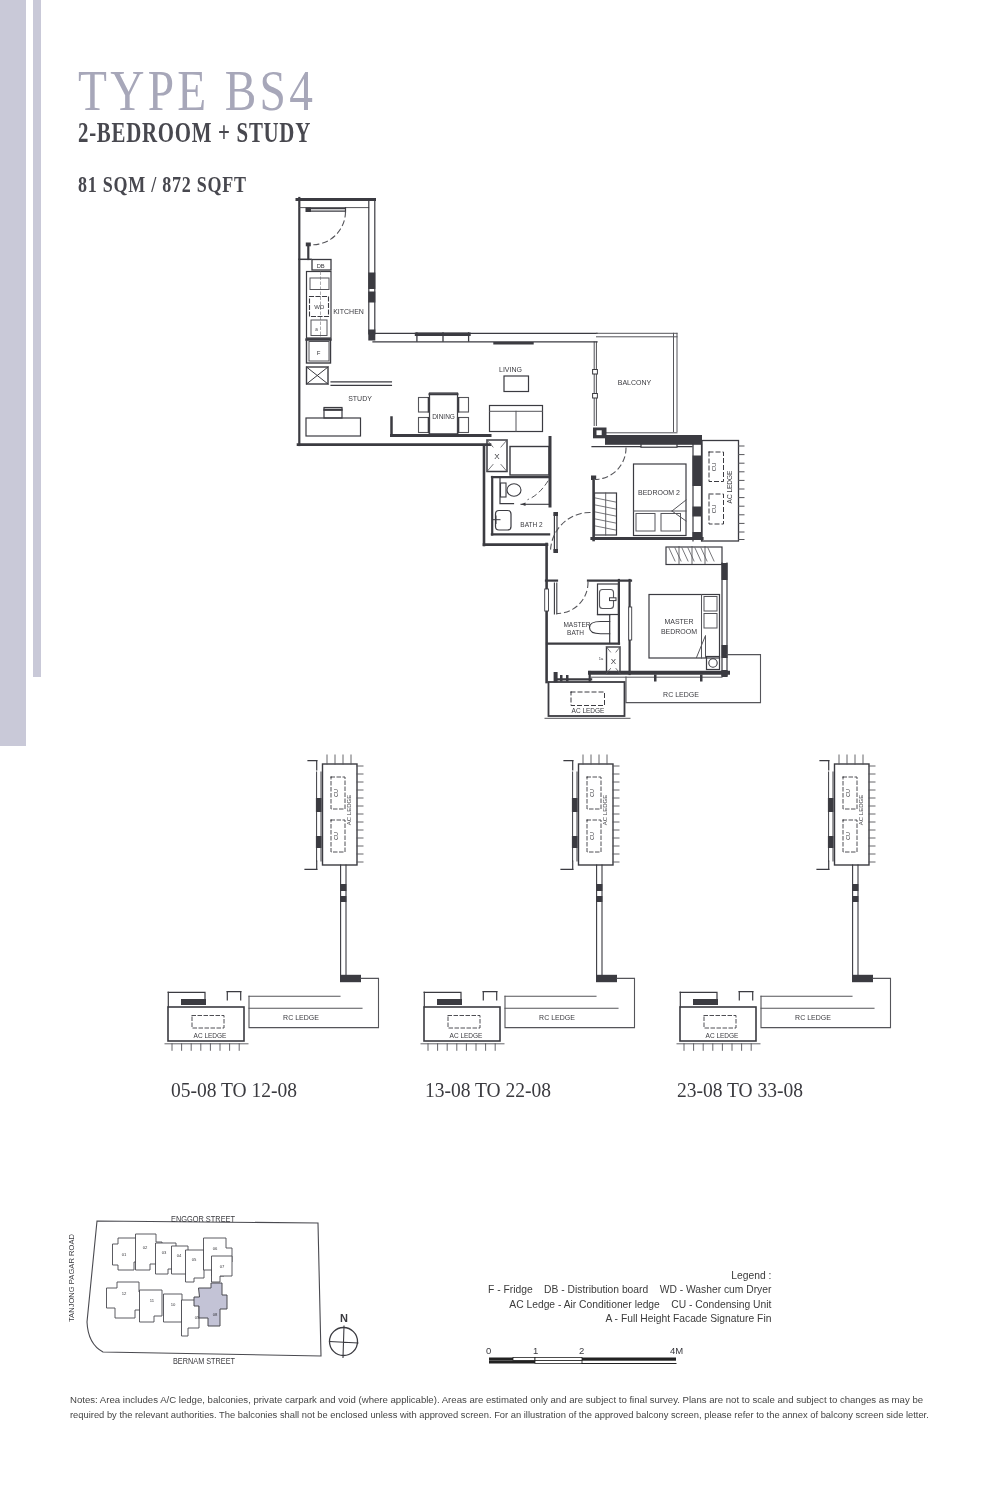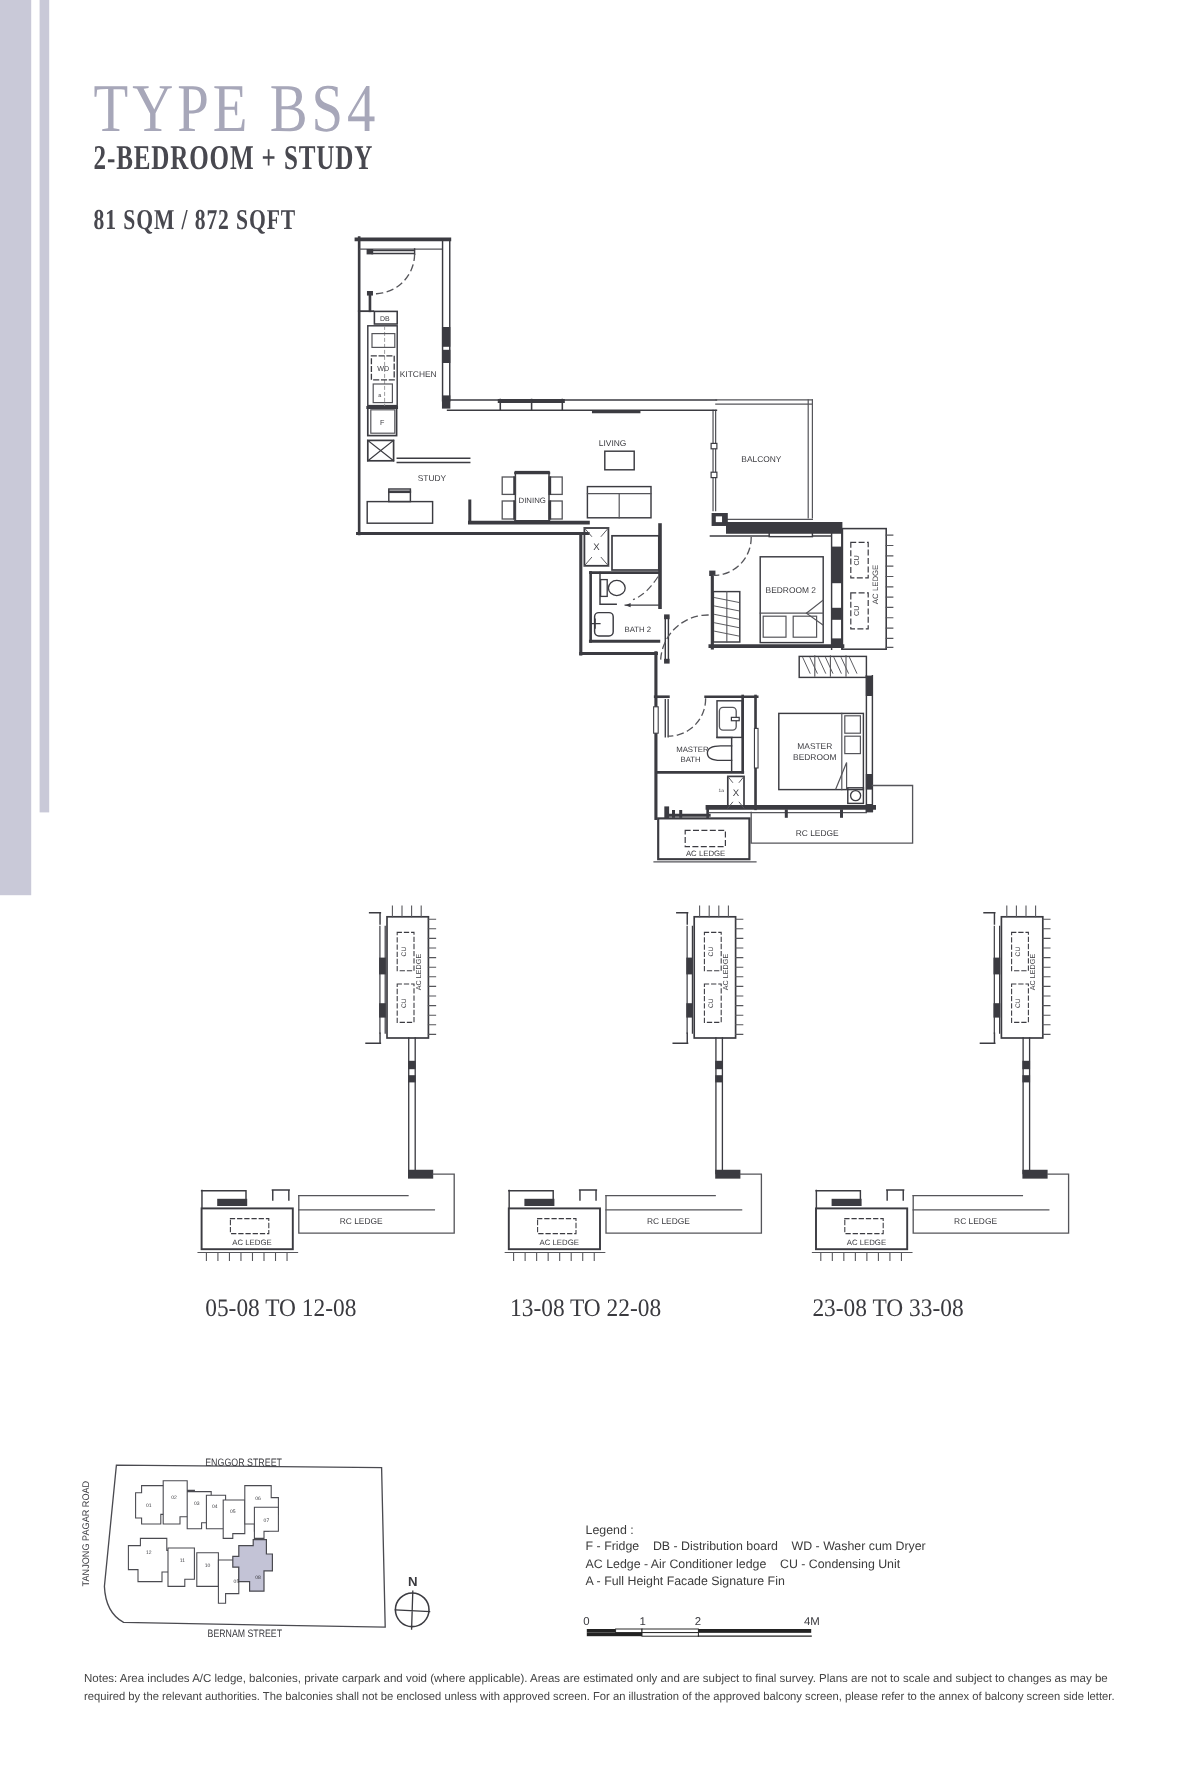--- a/index.html
+++ b/index.html
@@ -484,20 +484,20 @@
 <rect x="513" y="1357.5" width="22" height="3" stroke="#222" stroke-width="0.8" fill="#fff"></rect>
 <rect x="535" y="1357.5" width="47" height="3" stroke="#222" stroke-width="0.8" fill="#fff"></rect>
 <rect x="582" y="1357.5" width="94" height="3.2" fill="#222" stroke="none"></rect>
 
 <rect x="489" y="1360.5" width="46" height="3" fill="#222" stroke="none"></rect>
 <rect x="535" y="1360.5" width="47" height="3" stroke="#222" stroke-width="0.8" fill="#fff"></rect>
 <path d="M582,1363.5 H676" stroke="#222" stroke-width="1"></path>
 </g>
 </svg>
 
-<div class="abs" style="left:488px;top:1269px;font-size:10.3px;color:#3b3b3b;line-height:14.4px;">
+<div class="abs" style="left:488px;top:1269px;font-size:10.3px;color:#3b3b3b;line-height:14.4px;text-align:right;">
 Legend :<br>
 F - Fridge&nbsp;&nbsp;&nbsp;&nbsp;DB - Distribution board&nbsp;&nbsp;&nbsp;&nbsp;WD - Washer cum Dryer<br>
 AC Ledge - Air Conditioner ledge&nbsp;&nbsp;&nbsp;&nbsp;CU - Condensing Unit<br>
 A - Full Height Facade Signature Fin
 </div>
 
 <div class="abs" style="left:70px;top:1392px;font-size:9.6px;color:#454545;line-height:15.3px;white-space:nowrap;">Notes: Area includes A/C ledge, balconies, private carpark and void (where applicable). Areas are estimated only and are subject to final survey. Plans are not to scale and subject to changes as may be<br><span style="display:inline-block;transform:scaleX(0.975);transform-origin:0 0;">required by the relevant authorities. The balconies shall not be enclosed unless with approved screen. For an illustration of the approved balcony screen, please refer to the annex of balcony screen side letter.</span></div>
 
 </body></html>

